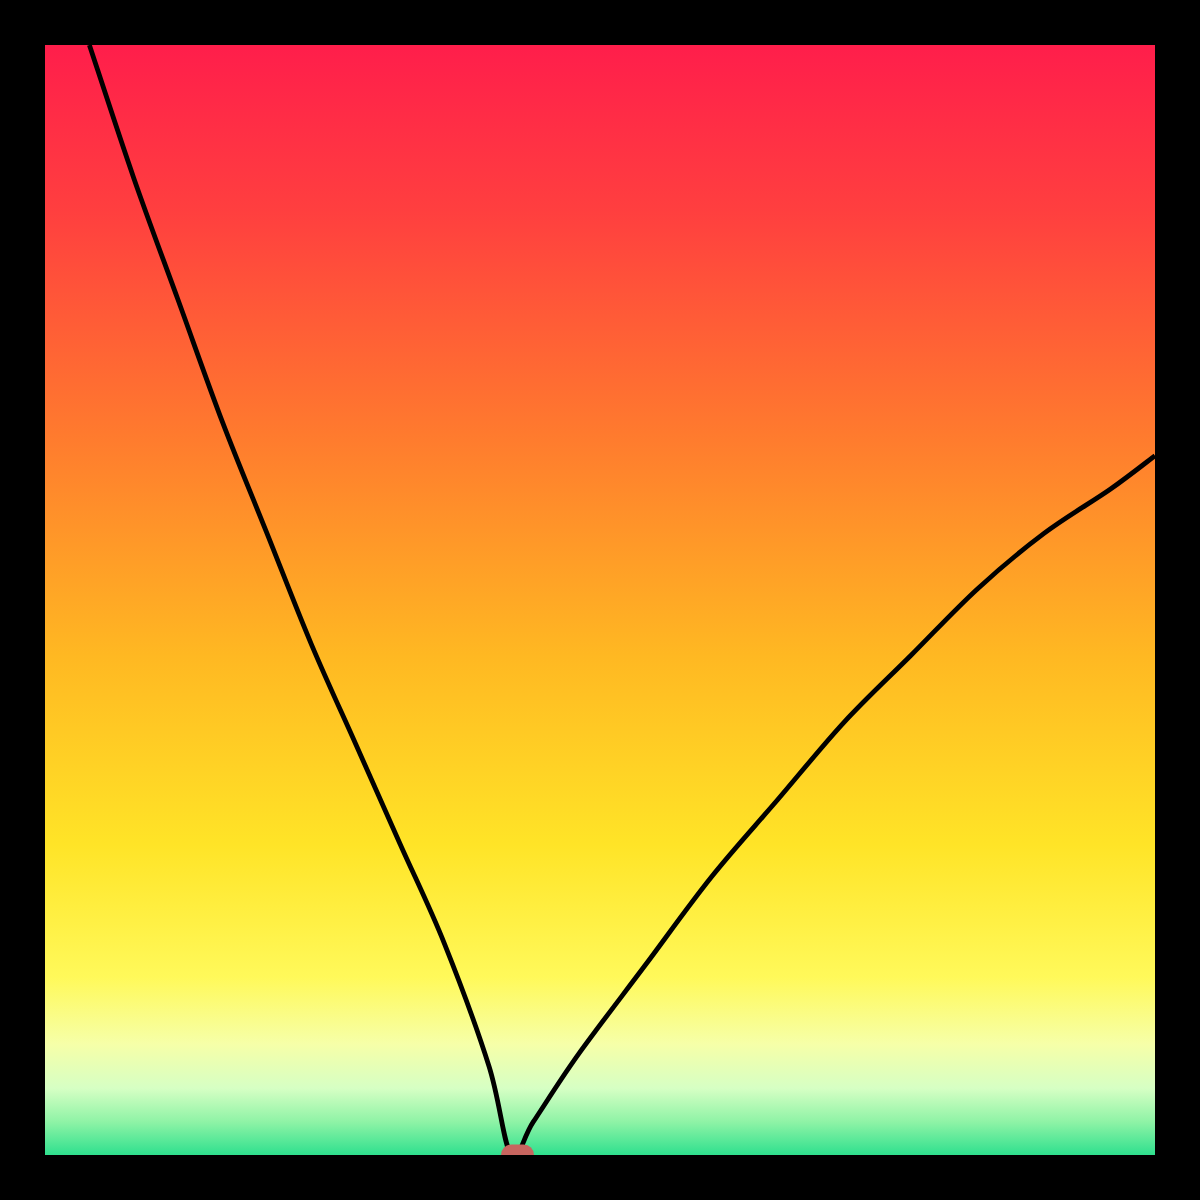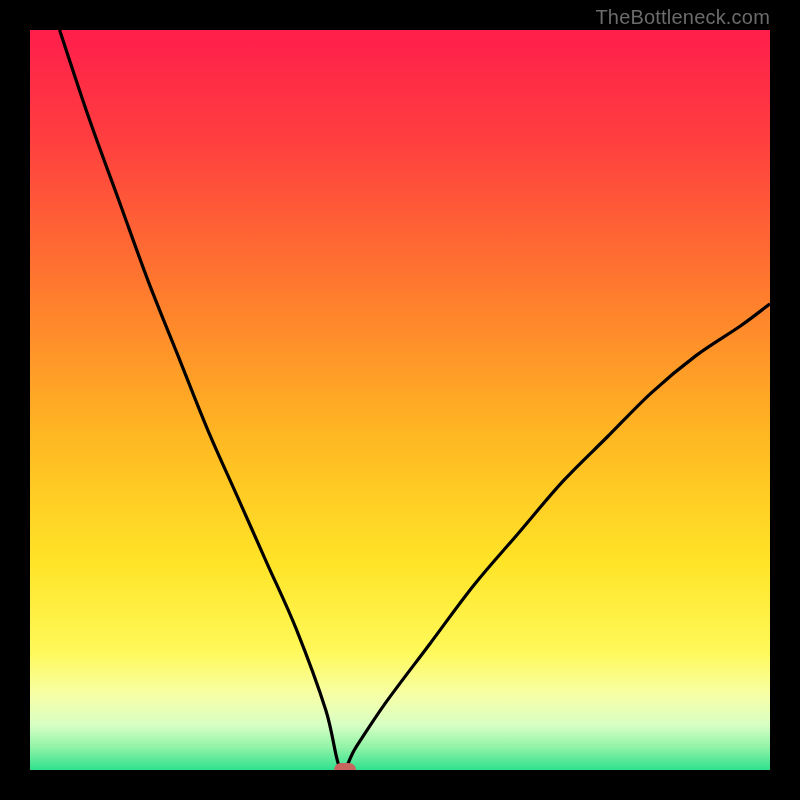--- a/index.html
+++ b/index.html
@@ -47,21 +47,20 @@
     height: 14px;
     border-radius: 7px;
     transform: translate(-50%, -50%);
   }
 </style>
 </head>
 <body>
 
 <div class="frame">
 
-  <div class="watermark">TheBottleneck.com</div>
 
   <div class="plot-area">
 
     <svg class="gradient-bg" viewBox="0 0 740 740" preserveAspectRatio="none">
       <defs>
         <linearGradient id="bg-grad" x1="0" y1="0" x2="0" y2="1">
             <stop offset="0%" stop-color="#ff1e4b"></stop>
             <stop offset="15%" stop-color="#ff3f3f"></stop>
             <stop offset="35%" stop-color="#ff7a2e"></stop>
             <stop offset="55.00000000000001%" stop-color="#ffb822"></stop>

